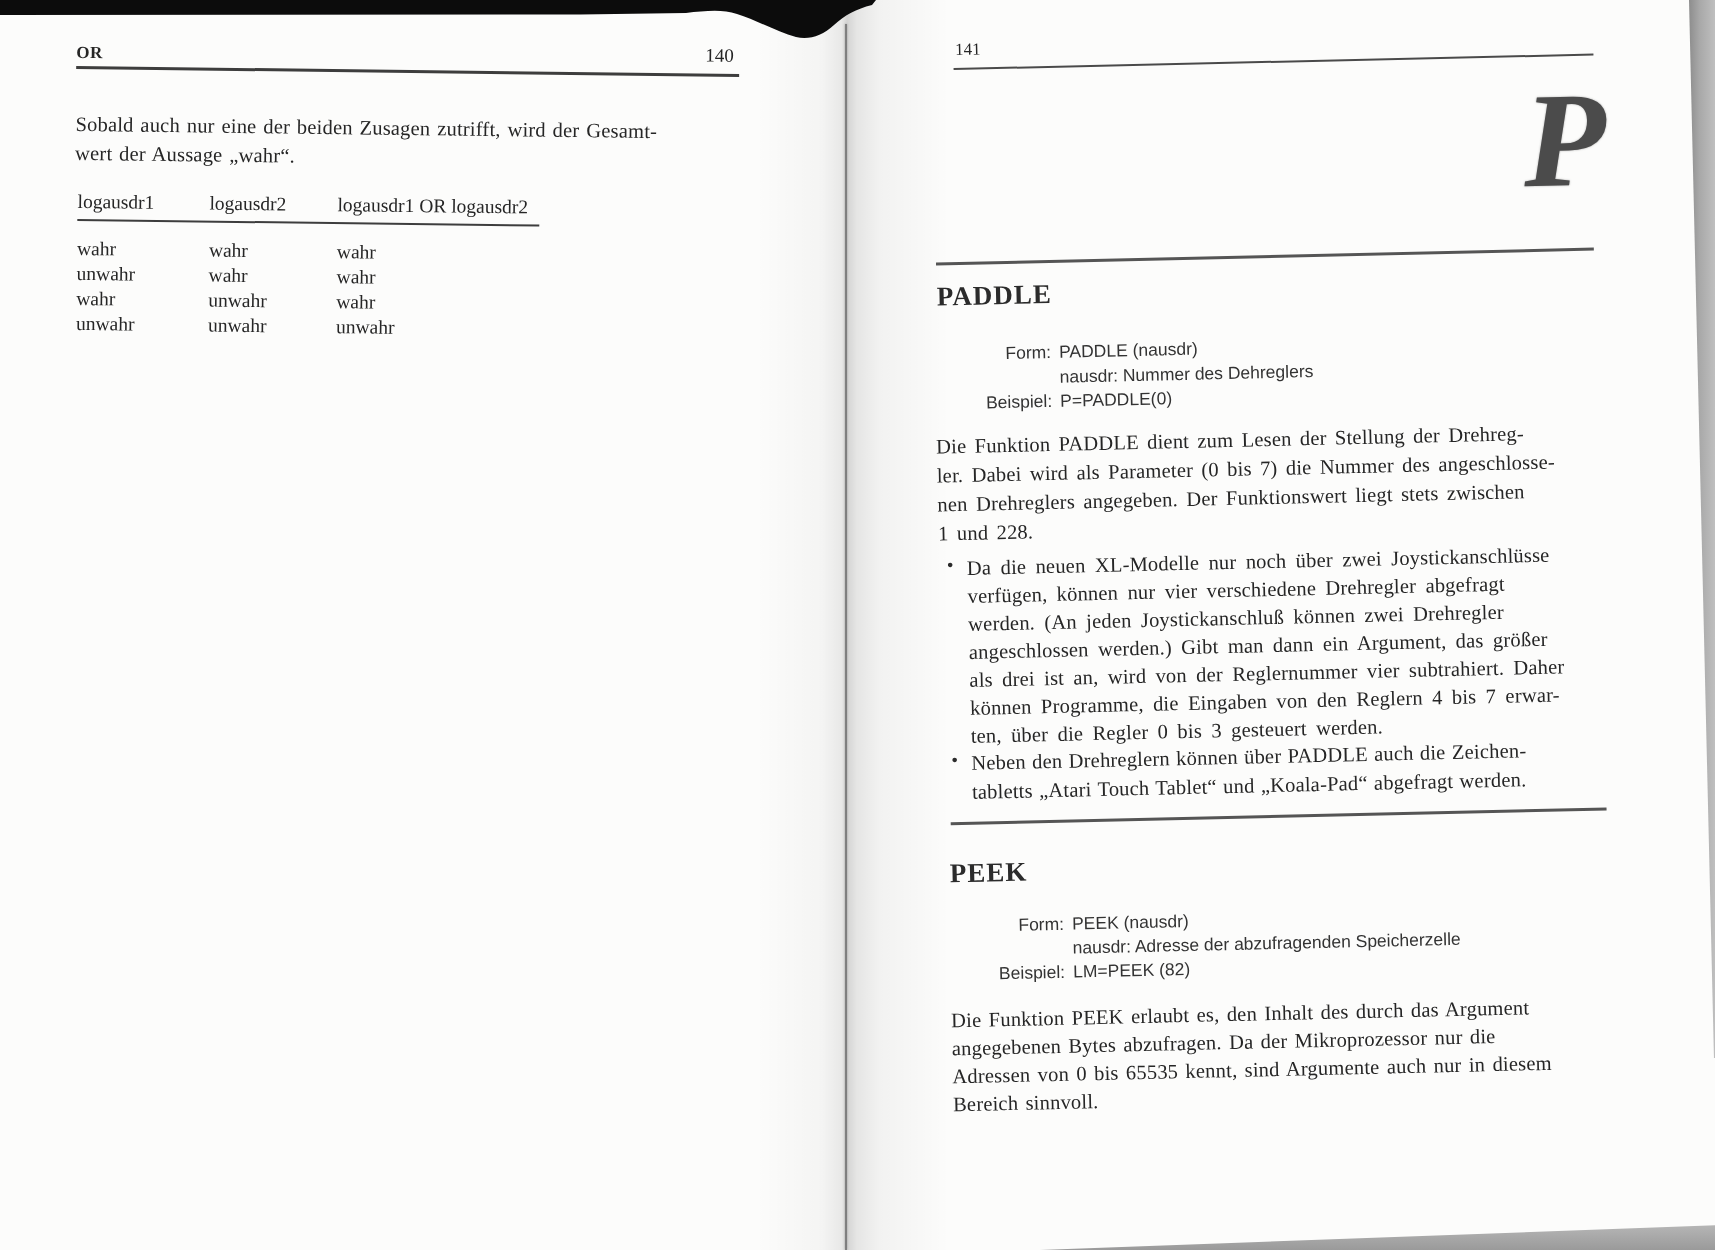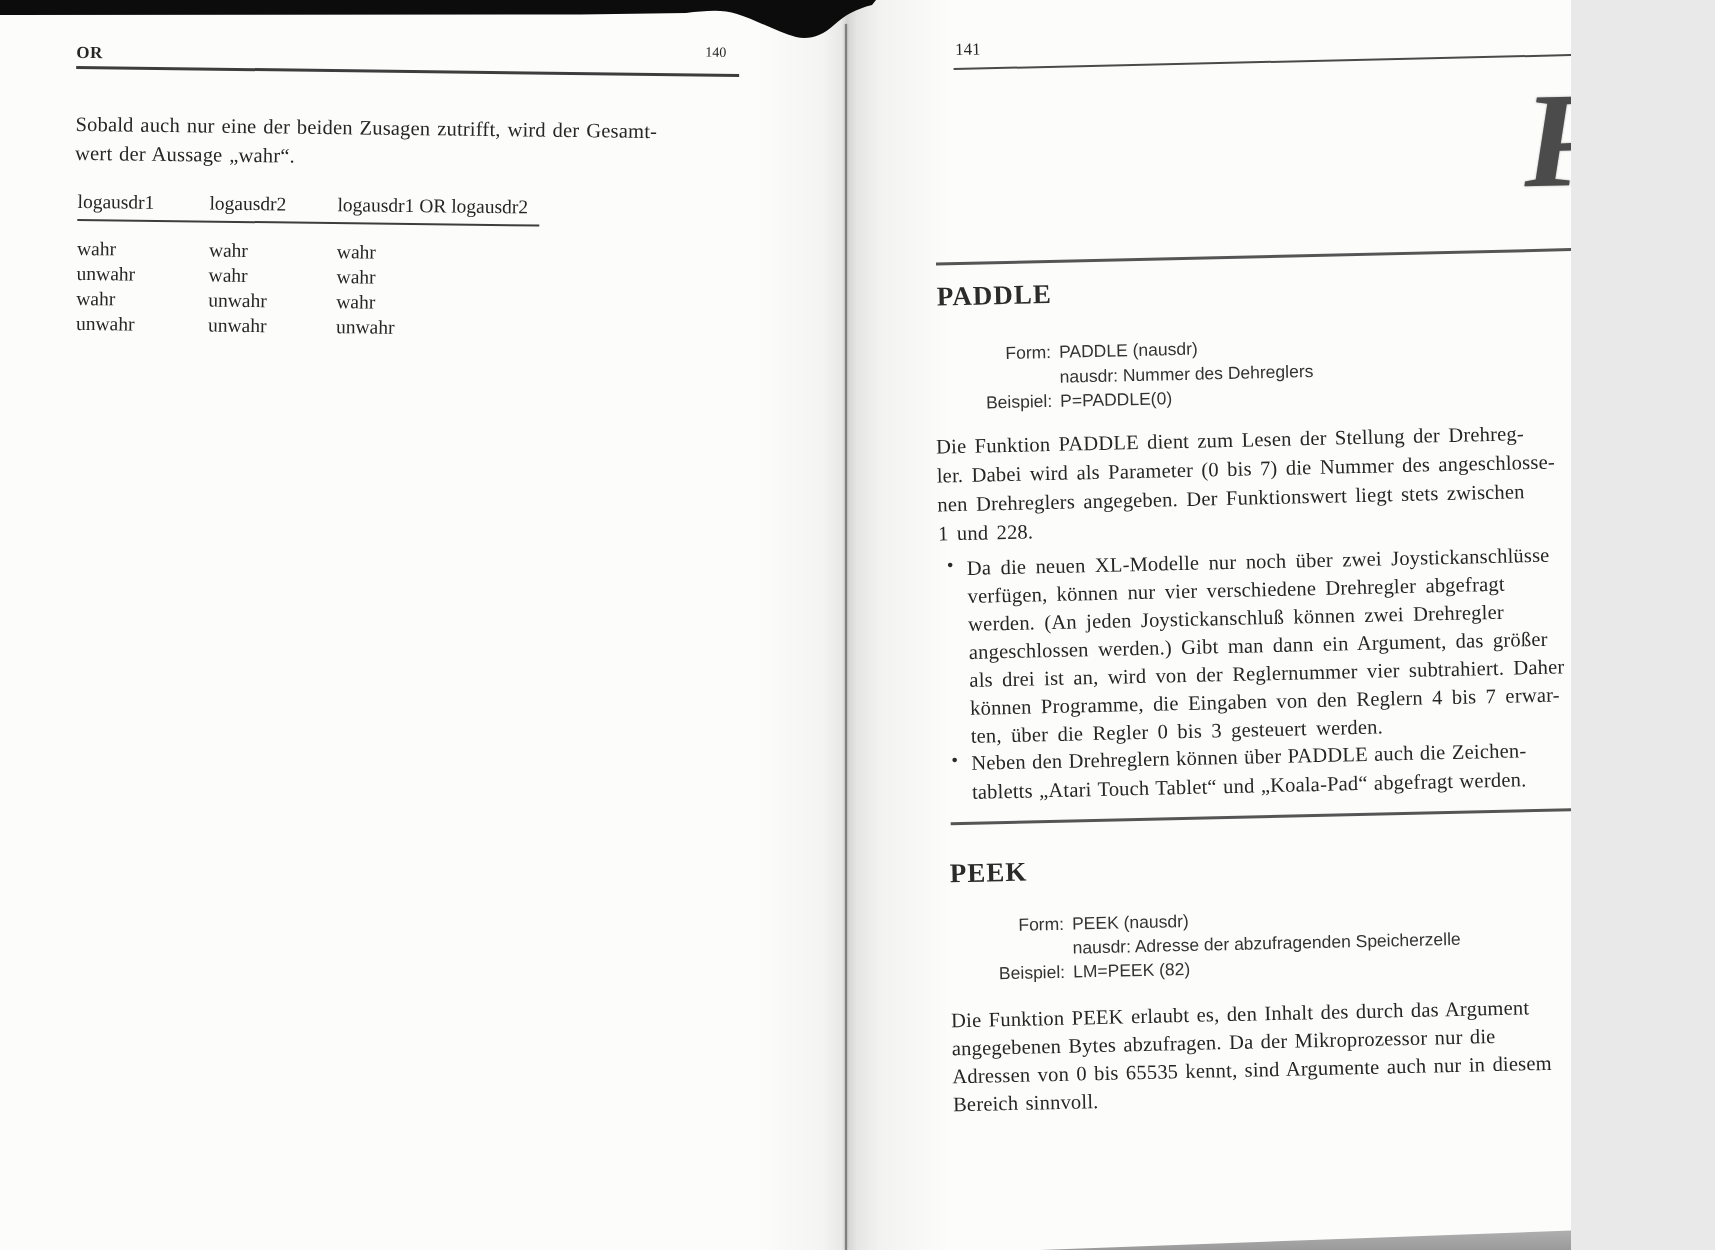--- a/index.html
+++ b/index.html
@@ -1,17 +1,17 @@
 <!DOCTYPE html>
 <html><head>
 <meta charset="utf-8">
 <style>
   html,body{margin:0;padding:0;background:#e9e9e9;}
   .scan{
-    position:relative;width:1571px;height:1250px;overflow:hidden;
+    position:relative;width:1715px;height:1250px;overflow:hidden;
     background:#fcfcfb;color:#262626;
     font-family:"Liberation Serif", serif;
   }
   .abs{position:absolute;}
   .page{position:absolute;top:0;height:1250px;}
   .page-left{left:0;width:868px;transform:rotate(0.7deg);transform-origin:0 0;}
   .page-right{left:868px;width:847px;transform:rotate(-1.3deg);transform-origin:0 0;}
 
   
   .top-strip{left:0;top:0;width:1715px;height:50px;pointer-events:none;}
@@ -32,21 +32,21 @@
     background:linear-gradient(90deg,#8d8d8d 0%,#a8a8a8 40%,#bfbfbf 100%);
   }
   .edge-bottom{
     left:1040px;top:1222px;width:675px;height:28px;
     clip-path:polygon(0 100%, 100% 12%, 100% 100%);
     background:linear-gradient(180deg,#b9b9b9 0%,#9a9a9a 100%);
   }
 
   
   .lp-header-label{left:77px;top:42px;font-size:17px;font-weight:bold;letter-spacing:.6px;}
-  .lp-page-num{left:706px;top:36px;font-size:14px;}
+  .lp-page-num{left:706px;top:36px;font-size:19px;}
   .lp-header-rule{left:77px;top:65px;width:663px;height:3px;background:#3d3d3d;}
   .lp-para{
     left:77px;top:109px;width:690px;font-size:20.5px;line-height:28.5px;
     letter-spacing:.2px;word-spacing:1.5px;white-space:pre-line;
   }
   .lp-table{left:80px;top:190px;width:560px;font-size:19.5px;}
   .lp-table .thead{display:grid;grid-template-columns:132px 128px 1fr;height:28px;}
   .lp-head-rule{margin-top:0;width:462px;height:2px;background:#3d3d3d;}
   .lp-table .tbody{display:grid;grid-template-columns:132px 128px 1fr;grid-auto-rows:25px;margin-top:17px;}
 

